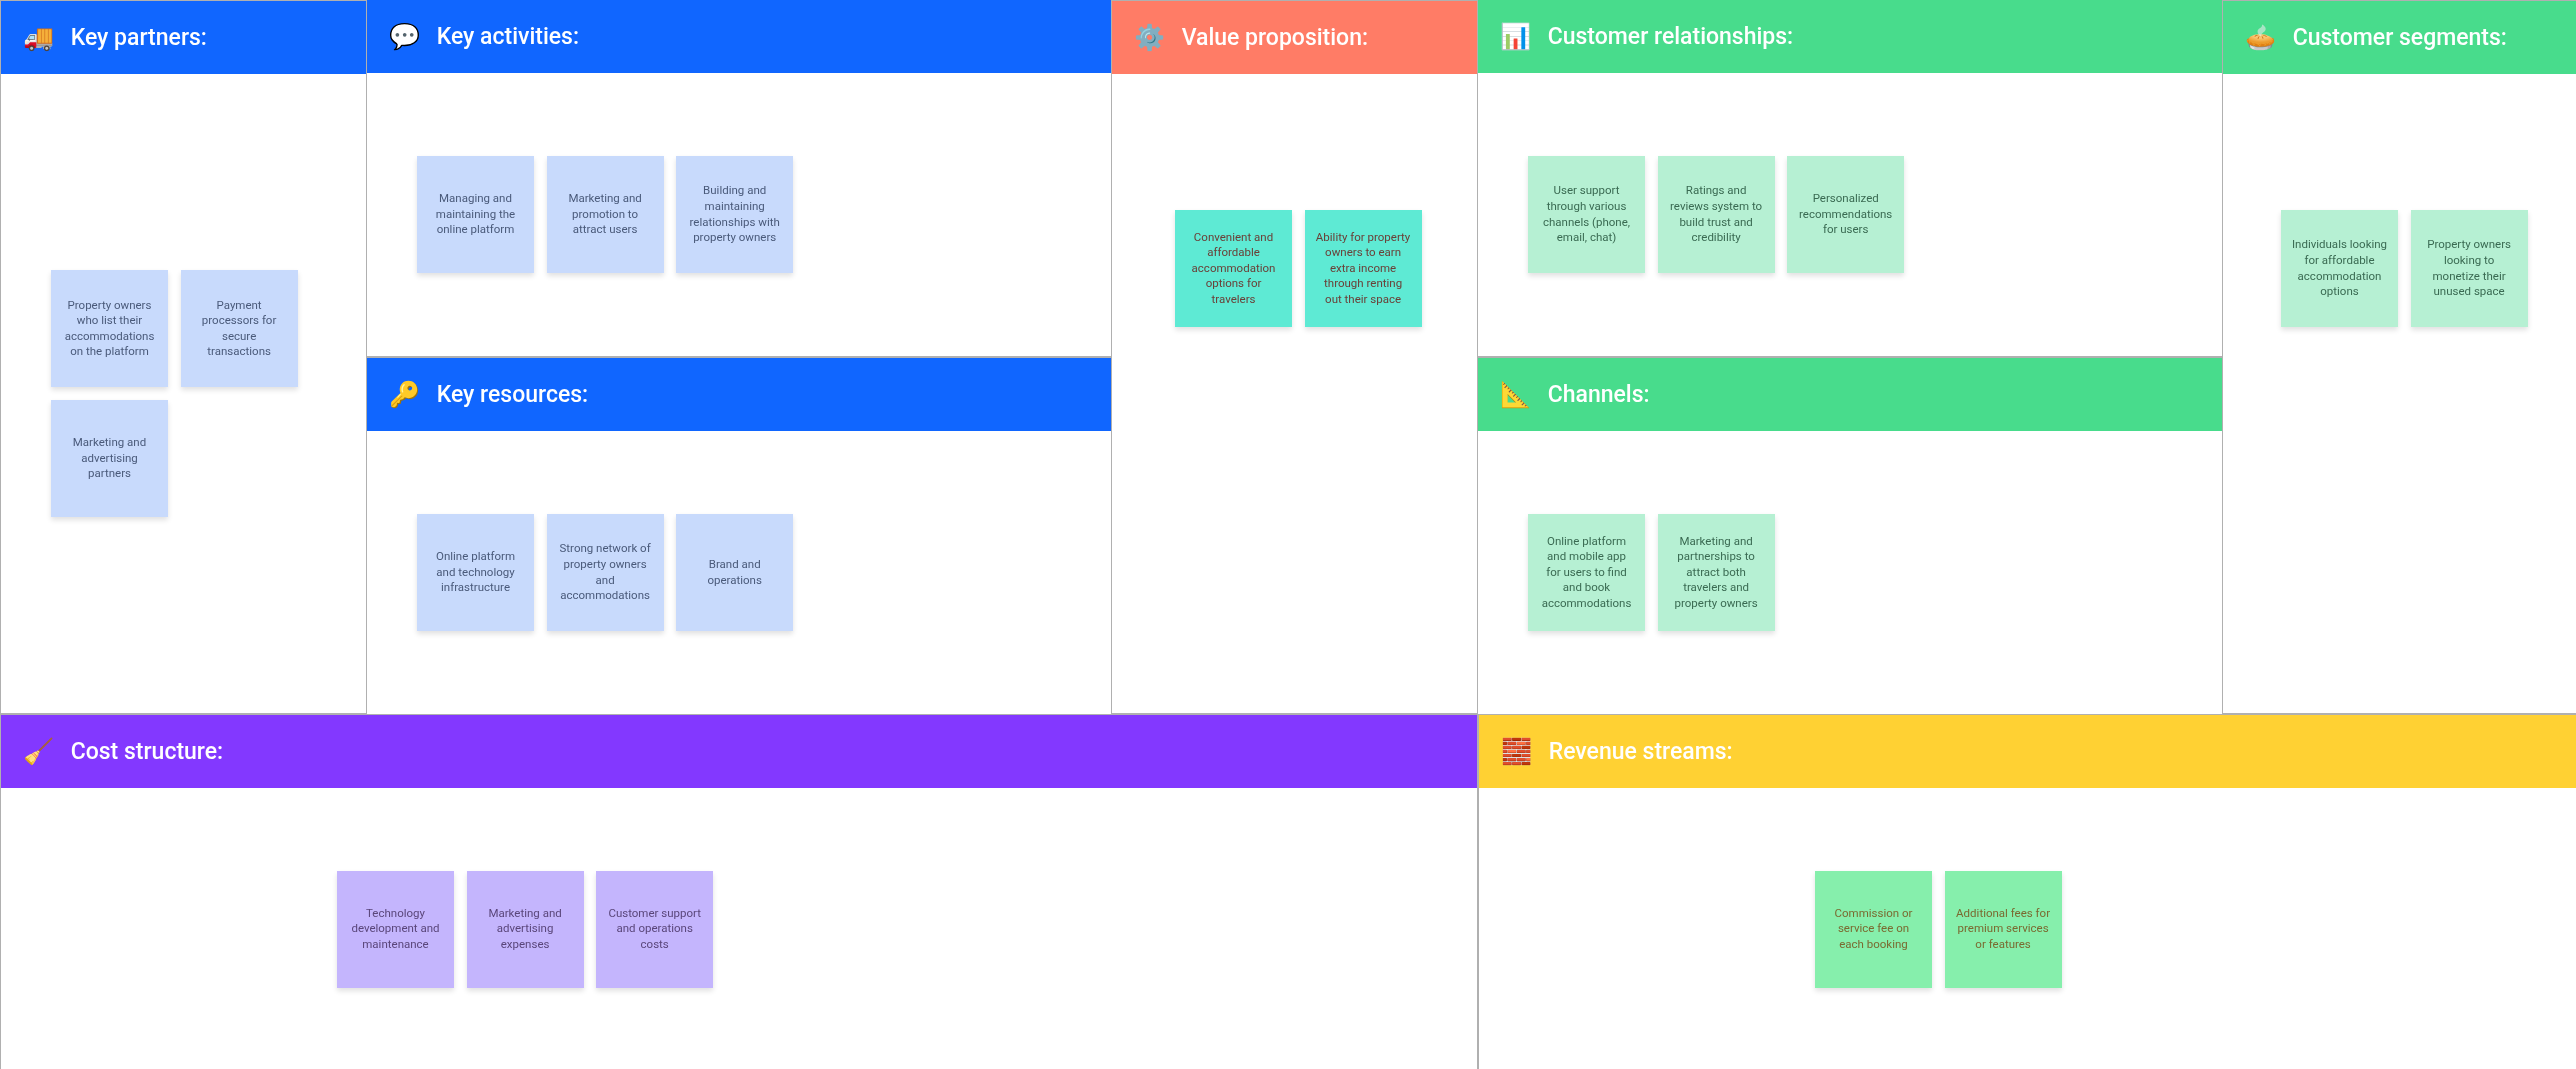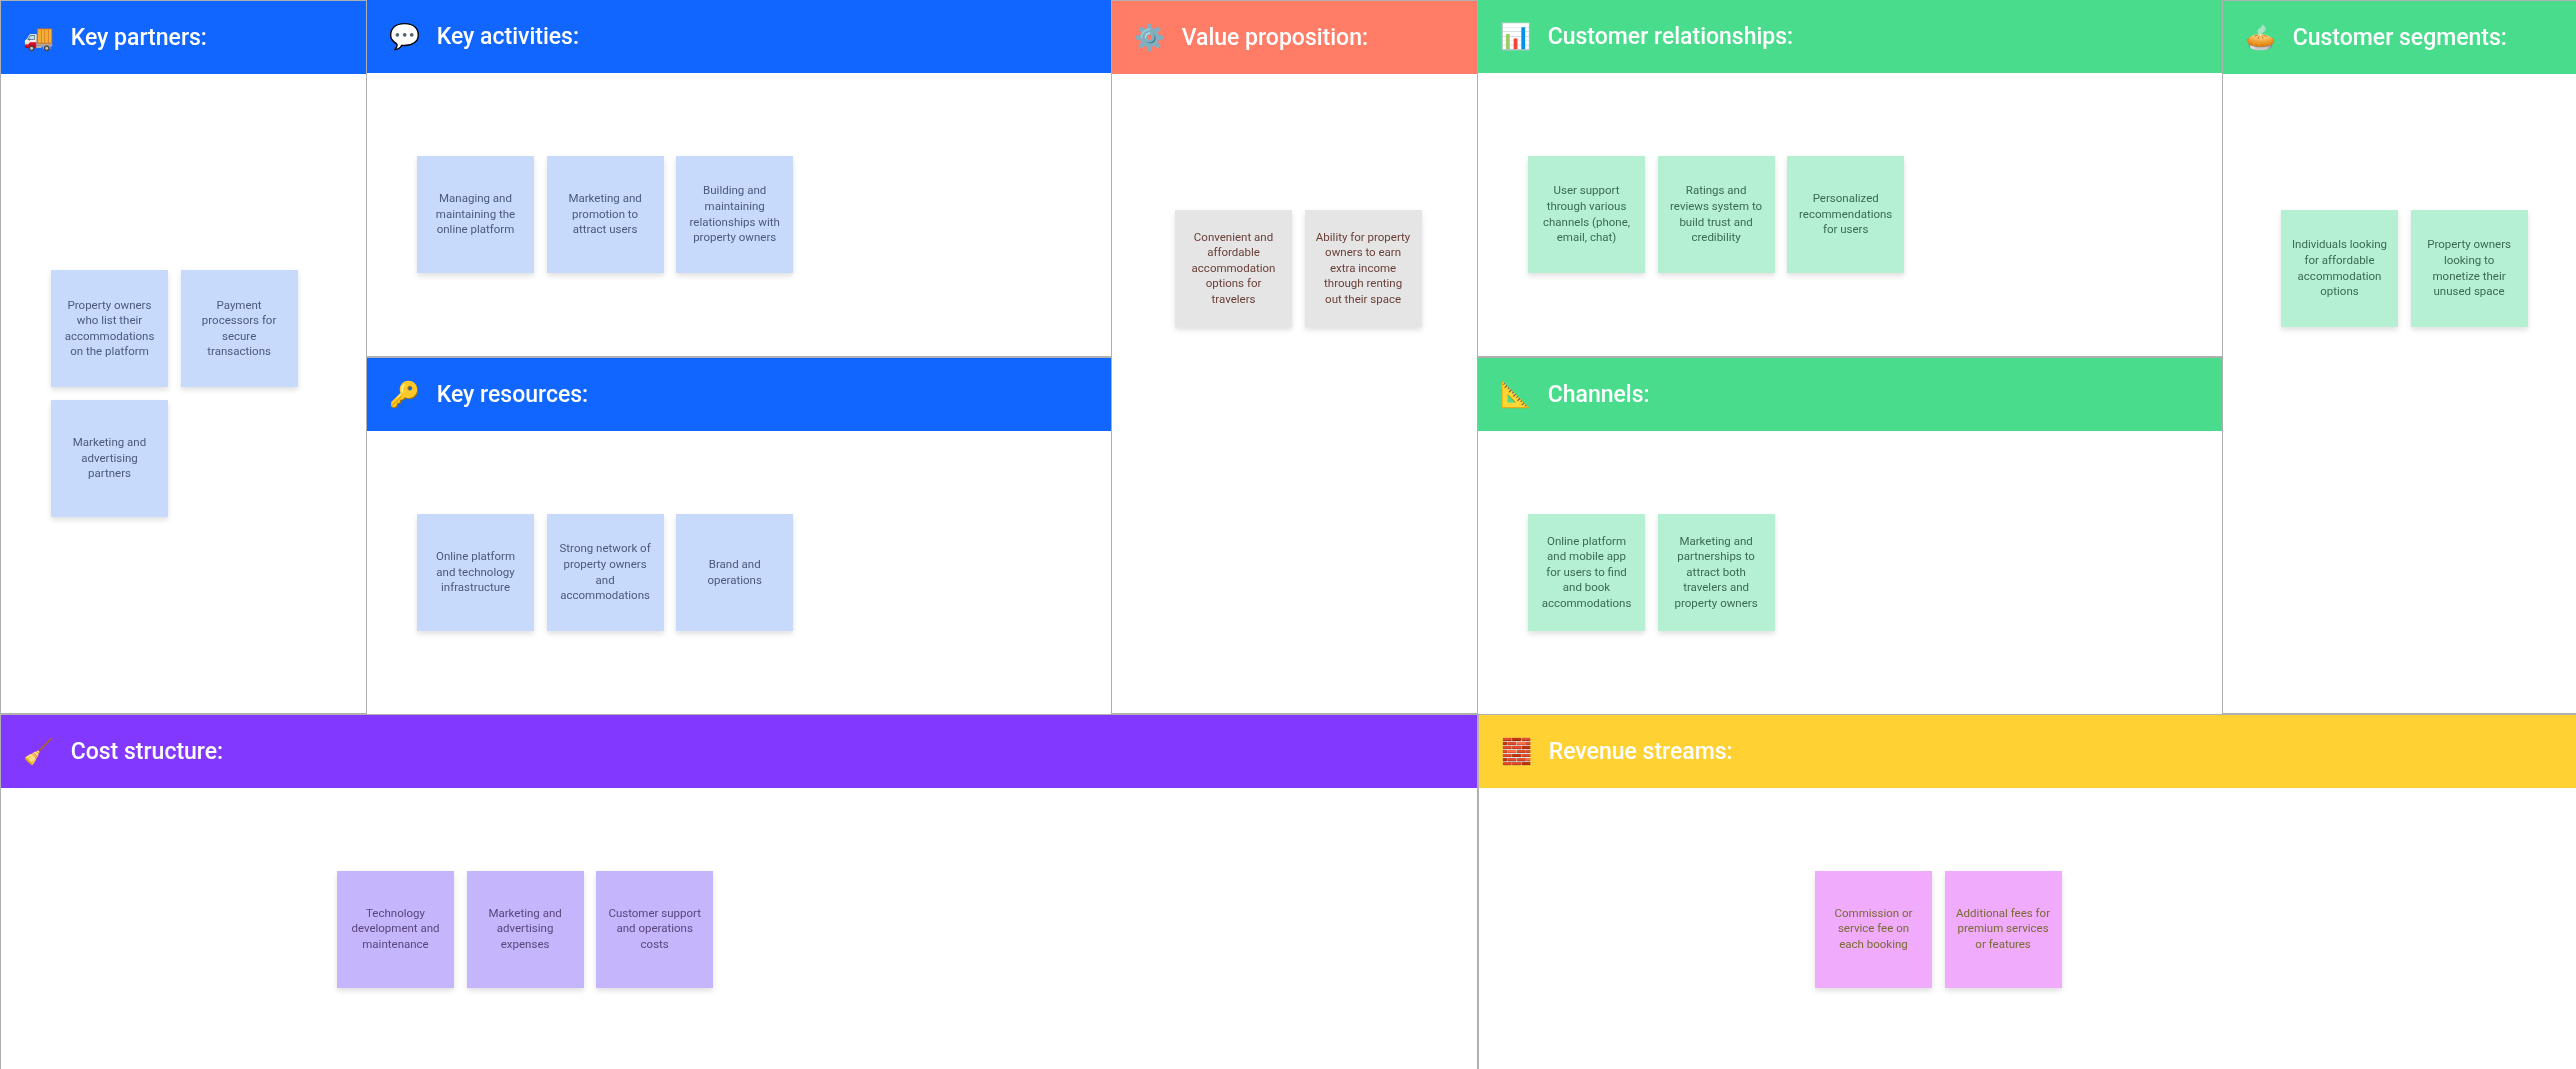--- a/index.html
+++ b/index.html
@@ -68,24 +68,24 @@
     box-shadow: 0 3.1px 5.2px rgba(0,0,0,0.12);
   }
   
   .h-blue    { background: #1066FF; }
   .h-coral   { background: #FF7C66; }
   .h-green   { background: #48DC8C; }
   .h-purple  { background: #8338FF; }
   .h-yellow  { background: #FFD133; }
   
   .n-blue   { background: #C8DAFC; color:#4a5a7a; }
-  .n-coral  { background: #e5e5e5; color:#6a4038; }
+  .n-coral  { background: #5eead4; color:#6a4038; }
   .n-green  { background: #B6F0D3; color:#3a6a52; }
   .n-purple { background: #c4b5fd; color:#5a467a; }
-  .n-yellow { background: #f0abfc; color:#7a6a30; }
+  .n-yellow { background: #86efac; color:#7a6a30; }
   
   .stack {
     display: grid;
     grid-template-rows: 1fr 1fr;
     border: none;
   }
   .stack .cell { border-left: none; border-right: none; }
   .stack .cell:first-child { border-top: none; }
   .stack .cell:last-child  { border-bottom: none; }
   .tall2 { grid-row: 1 / 3; }

